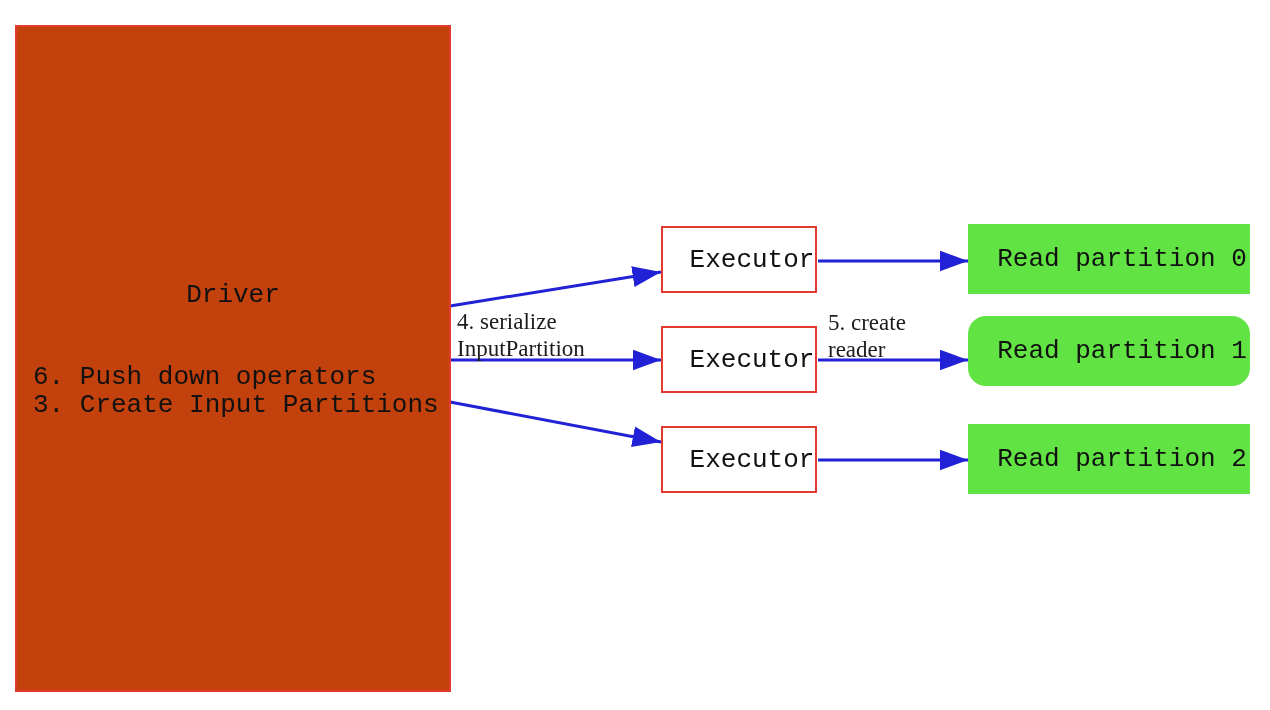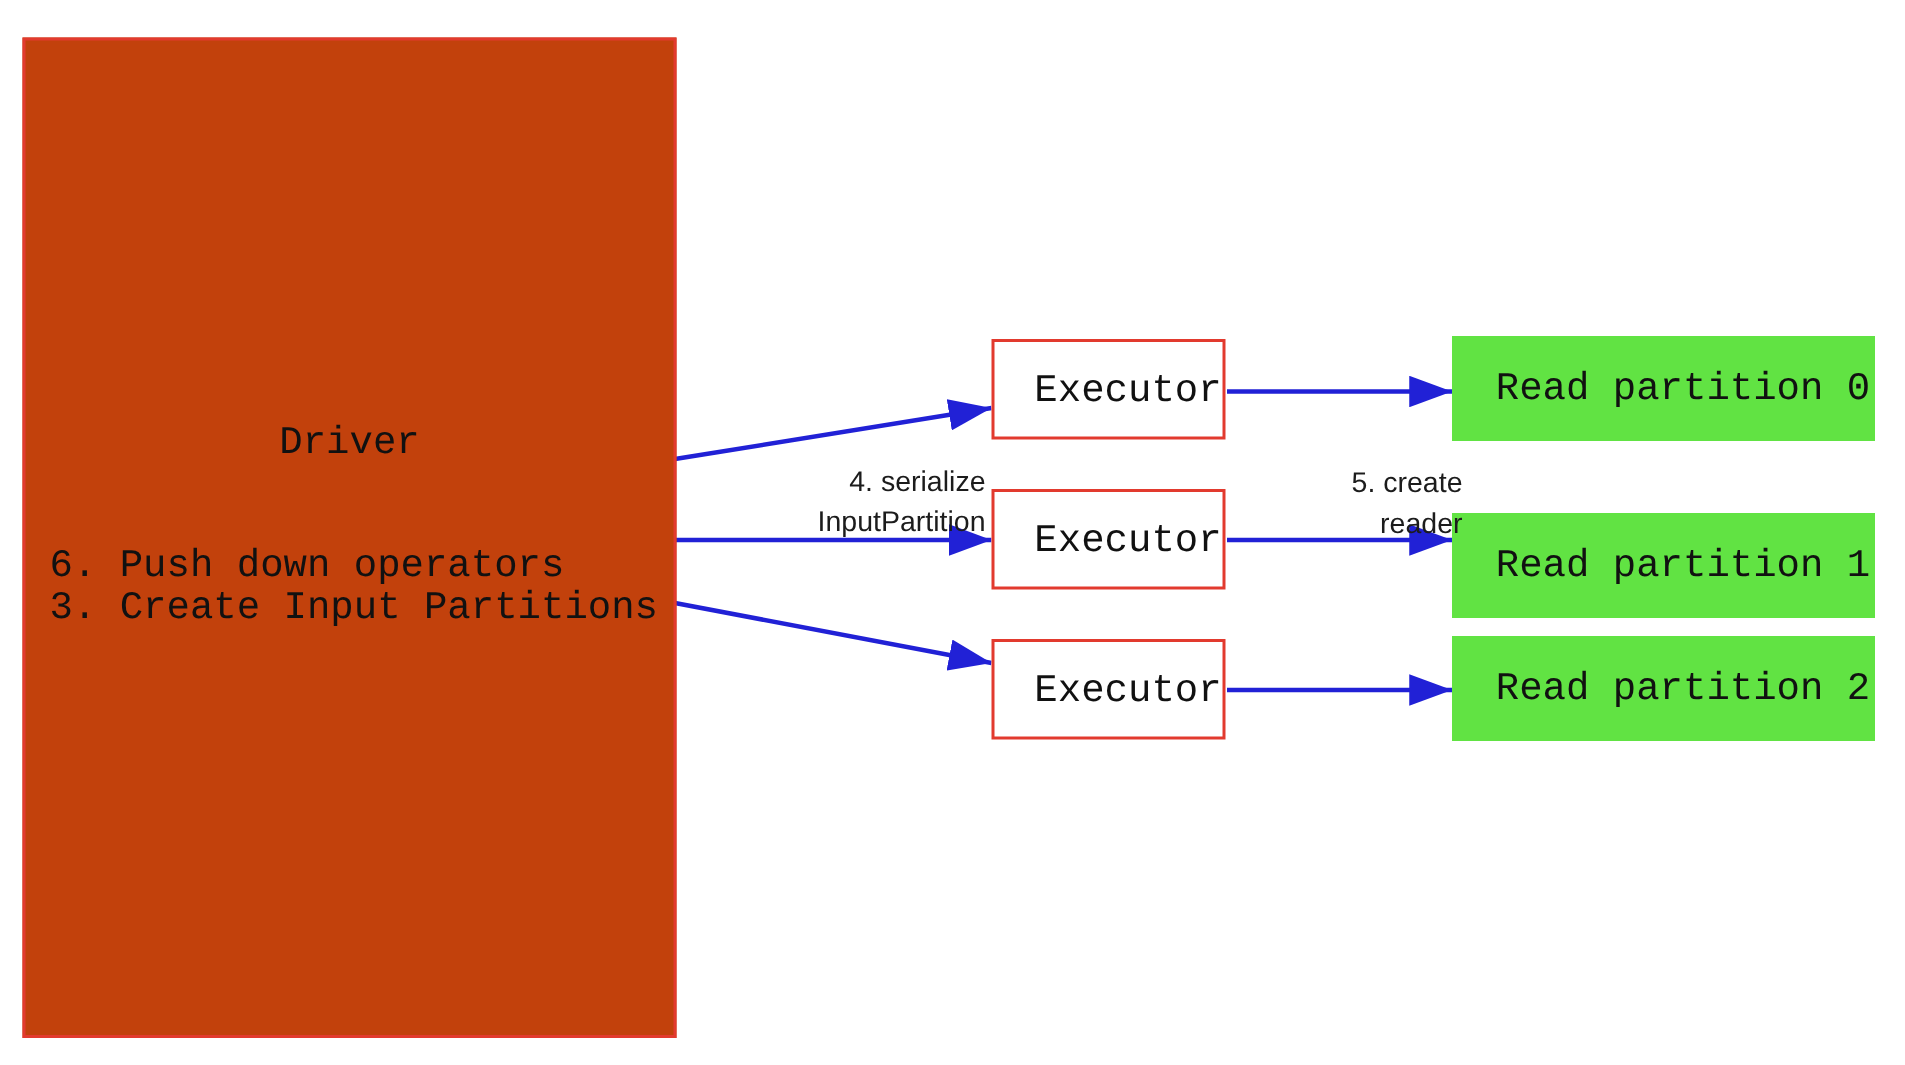--- a/index.html
+++ b/index.html
@@ -43,36 +43,36 @@
   .exec-2 { top: 426px; }
 
   .partition-box {
     left: 968px; width: 282px; height: 70px;
     background: var(--partition-fill);
     display: flex; align-items: center; justify-content: center;
     font-size: 26px; color: var(--text);
     white-space: nowrap;
   }
   .part-0 { top: 224px; }
-  .part-1 { top: 342px; }
+  .part-1 { top: 316px; border-radius: 18px; }
   .part-2 { top: 424px; }
 
   .edge { stroke: var(--arrow); stroke-width: 3; }
   .edge-head { fill: var(--arrow); }
 
   .edge-label {
     position: absolute;
-    font-family: Liberation Sans, sans-serif;
-    font-size: 19px; line-height: 27px;
+    font-family: Liberation Serif, serif;
+    font-size: 23px; line-height: 27px;
     color: var(--edge-label-text);
-    text-align: right;
+    text-align: left;
     white-space: nowrap;
   }
   .label-serialize { left: 457px; top: 308px; width: 200px; }
-  .label-reader    { left: 817px; top: 309px; width: 122px; padding-left: 36px; }
+  .label-reader    { left: 792px; top: 309px; width: 122px; padding-left: 36px; }
 </style>
 </head>
 <body>
 
 <div class="stage">
 
   <svg class="stage" width="1270" height="710" viewBox="0 0 1270 710">
     <defs>
       <marker id="ah" markerWidth="9.5" markerHeight="7" refX="9.5" refY="3.5" orient="auto" markerUnits="strokeWidth">
         <path d="M0,0 L9.5,3.5 L0,7 Z" class="edge-head"></path>

